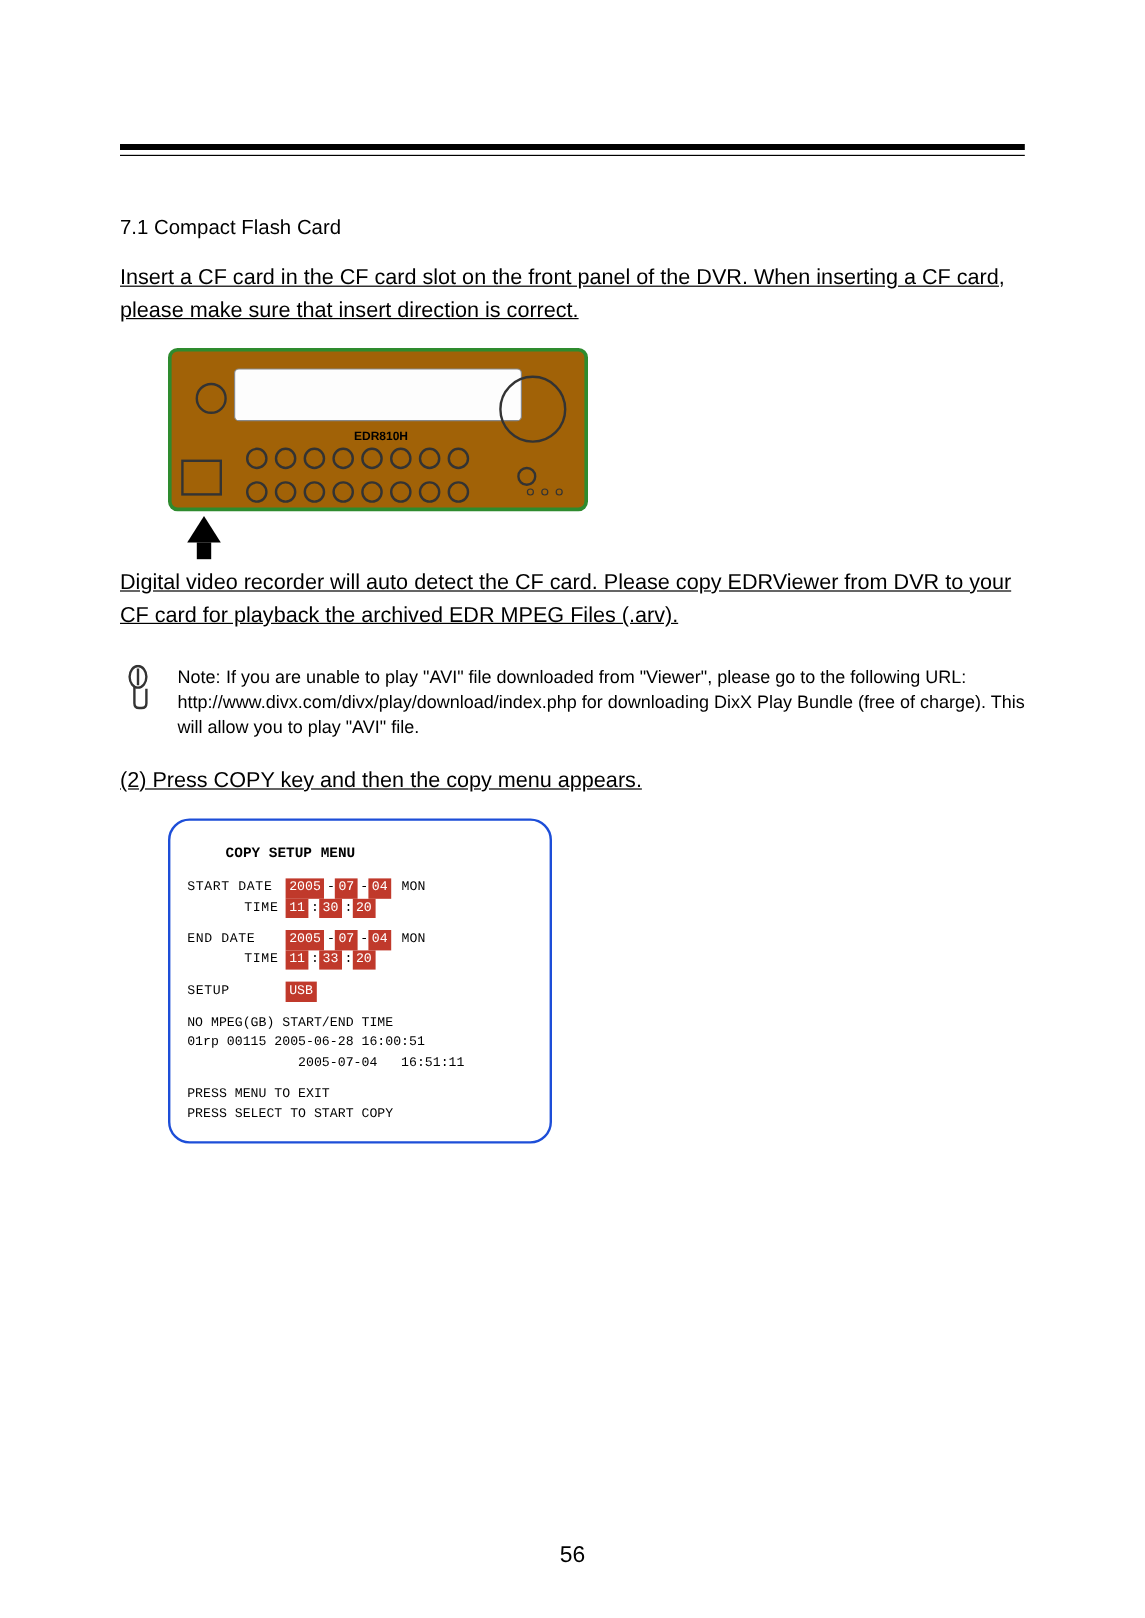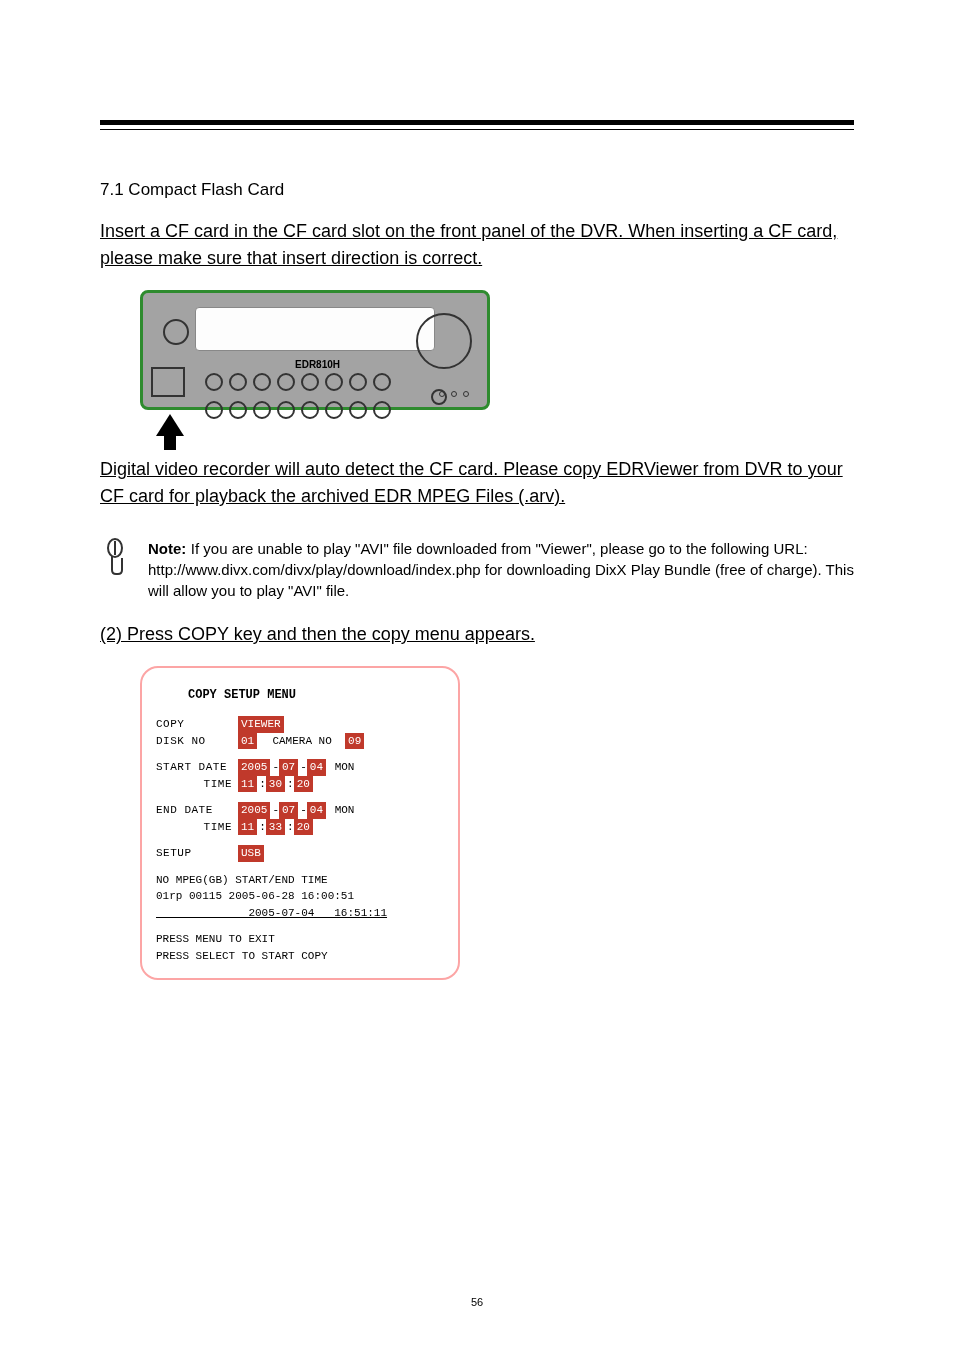--- a/index.html
+++ b/index.html
@@ -29,23 +29,23 @@
       text-decoration: underline;
     }
     .device-figure {
       margin: 0 0 20px 40px;
       width: 360px;
     }
     .device-box {
       border: 3px solid #2e8b2e;
       border-radius: 8px;
       width: 350px;
-      height: 120px;
-      position: relative;
-      background: #a3a3a3;
+      height: 136px;
+      position: relative;
+      background: #a16207;
     }
     .dial-left {
       position: absolute;
       left: 20px;
       top: 26px;
       width: 26px;
       height: 26px;
       border: 2px solid #333;
       border-radius: 50%;
     }
@@ -157,31 +157,31 @@
       align-items: flex-start;
       gap: 18px;
       margin: 28px 0 20px 0;
     }
     .hand-icon {
       width: 30px;
       height: 40px;
       flex-shrink: 0;
     }
     .note-title {
-      font-weight: bold;
+      font-weight: normal;
       font-size: 15px;
     }
     .note-text {
       font-size: 15px;
       line-height: 1.4;
     }
     .menu-figure {
       margin: 18px 0 0 40px;
       width: 320px;
-      border: 2px solid #fca5a5;
+      border: 2px solid #1d4ed8;
       border-radius: 18px;
       padding: 18px 14px 14px 14px;
       font-family: "Courier New", monospace;
       font-size: 11px;
       line-height: 1.5;
     }
     .menu-title {
       text-align: left;
       margin-left: 32px;
       font-weight: bold;
@@ -203,21 +203,21 @@
     }
     .menu-section {
       margin-bottom: 10px;
     }
     .page-num {
       position: absolute;
       bottom: 40px;
       left: 0;
       width: 100%;
       text-align: center;
-      font-size: 11px;
+      font-size: 19px;
     }
   </style>
 </head>
 <body>
 
 <div class="top-rule"></div>
 
 <div class="section-title">7.1 Compact Flash Card</div>
 
 <div class="body-text">Insert a CF card in the CF card slot on the front panel of the DVR. When inserting a CF card, please make sure that insert direction is correct.</div>
@@ -271,32 +271,20 @@
     <span class="note-title">Note:</span>
     <span class="note-text">If you are unable to play "AVI" file downloaded from "Viewer", please go to the following URL: http://www.divx.com/divx/play/download/index.php for downloading DixX Play Bundle (free of charge). This will allow you to play "AVI" file.</span>
   </div>
 </div>
 
 <div class="body-text">(2) Press COPY key and then the copy menu appears.</div>
 
 <div class="menu-figure">
   <div class="menu-title">COPY SETUP MENU</div>
 
-  <div class="menu-section">
-    <div class="menu-row">
-      <span class="menu-label">COPY</span>
-      <span class="hl">VIEWER</span>
-    </div>
-    <div class="menu-row">
-      <span class="menu-label">DISK NO</span>
-      <span class="hl">01</span>
-      <span>&nbsp;&nbsp;<span>CAMERA NO</span>&nbsp;&nbsp;</span>
-      <span class="hl">09</span>
-    </div>
-  </div>
 
   <div class="menu-section">
     <div class="menu-row">
       <span class="menu-label">START DATE</span>
       <span class="hl">2005</span>-<span class="hl">07</span>-<span class="hl">04</span>
       <span>&nbsp;<span>MON</span></span>
     </div>
     <div class="menu-row">
       <span class="menu-label" style="text-align:right;padding-right:6px;">TIME</span>
       <span class="hl">11</span>:<span class="hl">30</span>:<span class="hl">20</span>
@@ -318,20 +306,20 @@
   <div class="menu-section">
     <div class="menu-row">
       <span class="menu-label">SETUP</span>
       <span class="hl" style="">USB</span>
     </div>
   </div>
 
   <div class="menu-section">
     <div>NO   MPEG(GB) START/END TIME</div>
     <div>01rp 00115    2005-06-28   16:00:51</div>
-    <div style="white-space:pre;text-decoration:underline;">              2005-07-04   16:51:11</div>
+    <div style="white-space:pre;">              2005-07-04   16:51:11</div>
   </div>
 
   <div>PRESS MENU    TO EXIT</div>
   <div>PRESS SELECT  TO START COPY</div>
 </div>
 
 <div class="page-num">56</div>
 
 </body></html>

